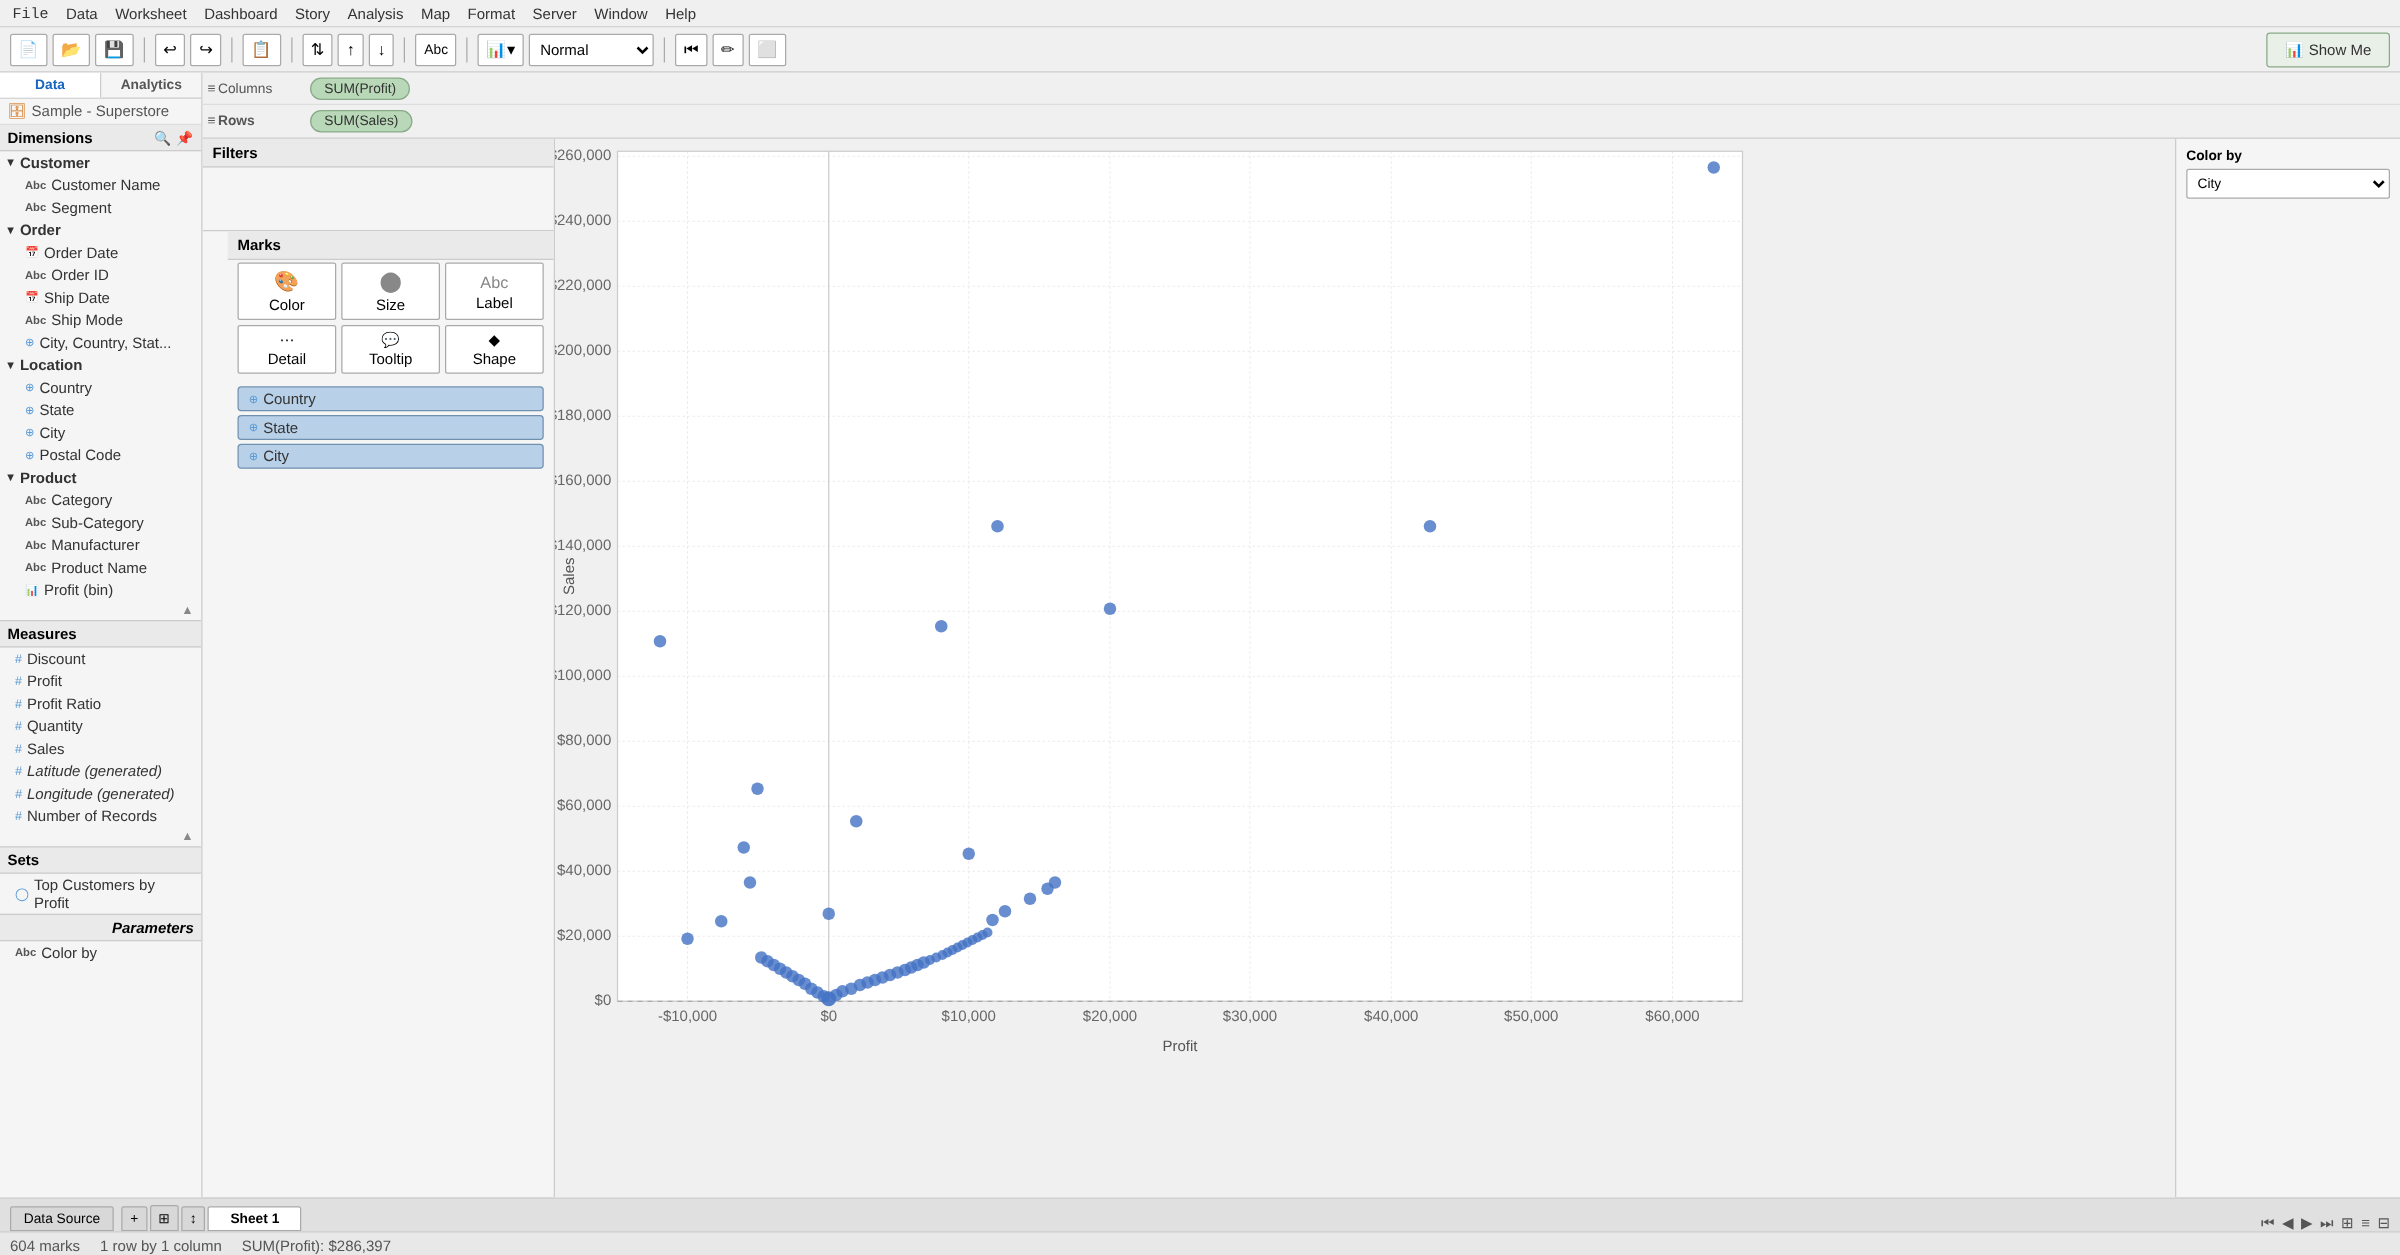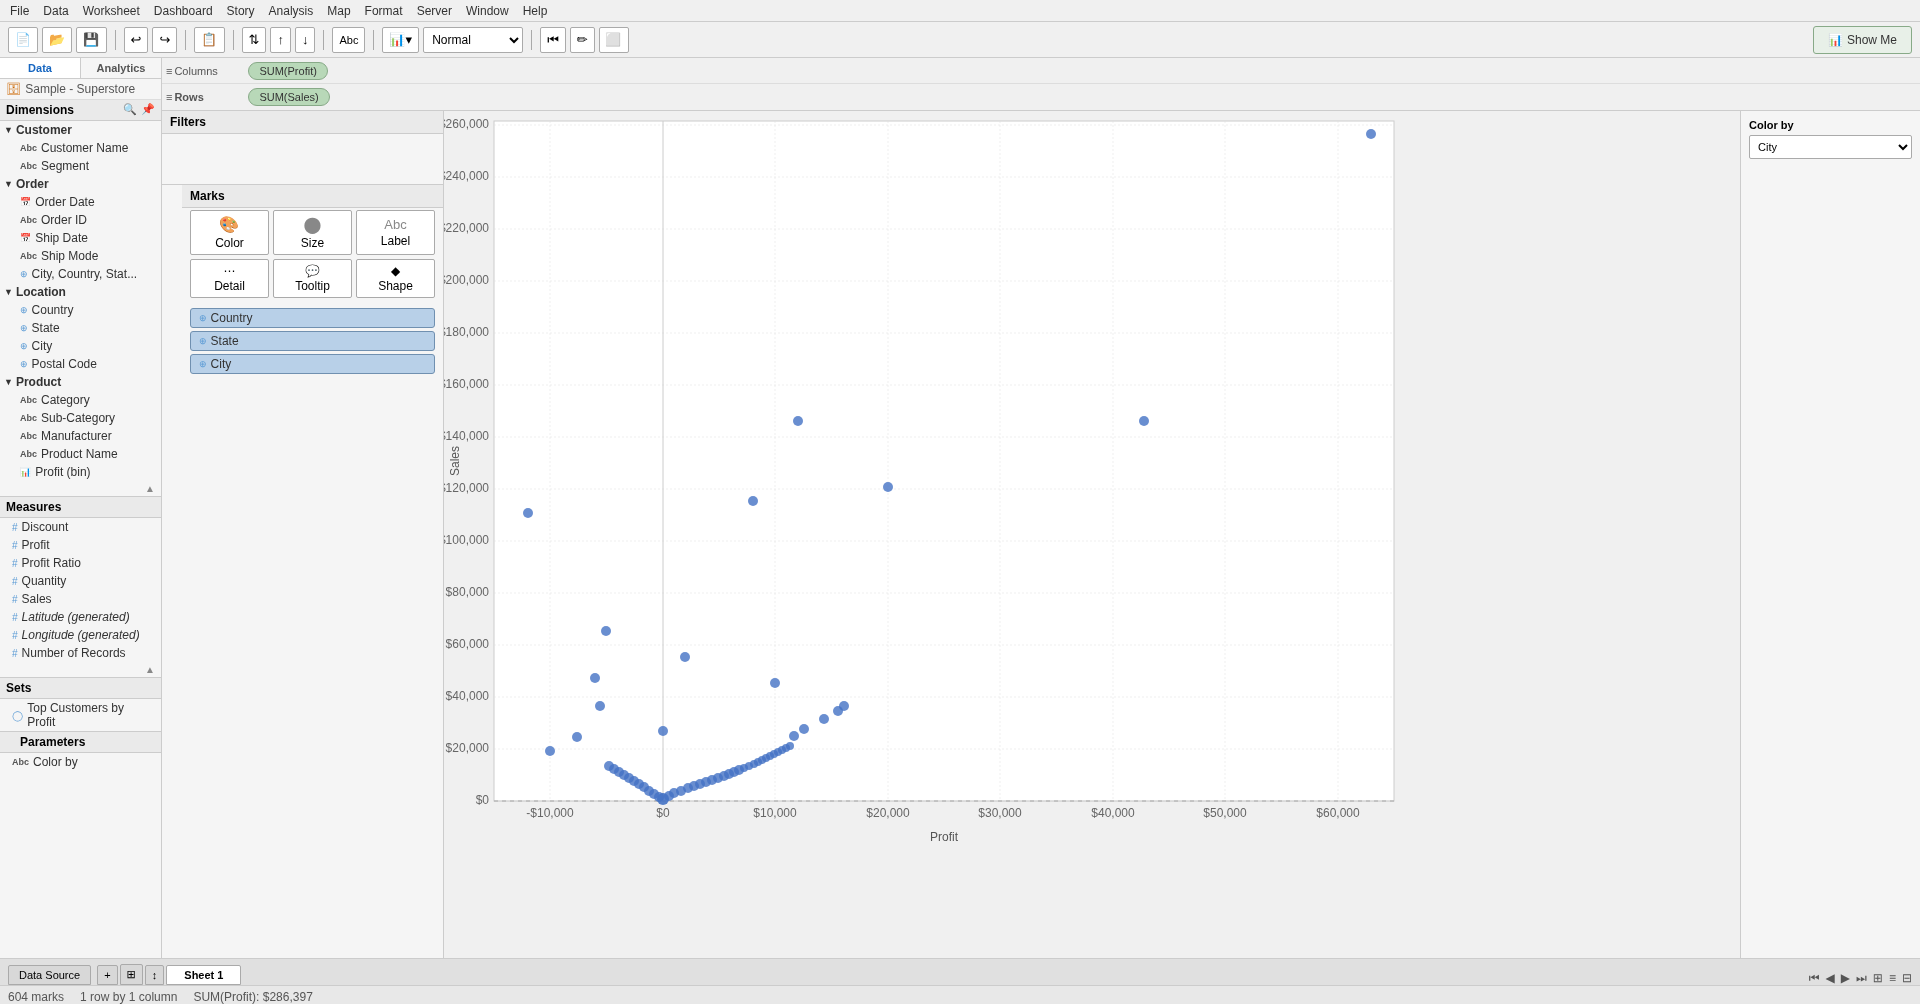--- a/index.html
+++ b/index.html
@@ -2,21 +2,21 @@
 <html><head>
   <meta charset="utf-8">
   <style>
     * { box-sizing: border-box; margin: 0; padding: 0; font-family: 'Segoe UI', Tahoma, Geneva, Verdana, sans-serif; font-size: 12px; }
     body { background: #e8e8e8; overflow: hidden; width: 1920px; height: 1004px; }
   </style>
 </head>
 <body>
 
 <div style="display:flex; align-items:center; background:#f0f0f0; border-bottom:1px solid #ccc; height:22px; padding:0 4px; gap:2px;">
-  <span style="font-size:12px; color:#333; cursor:pointer; padding:2px 6px;">File</span>
+  <span style="font-size:12px; color:#333; cursor:pointer; padding:2px 6px;font-family:Liberation Mono, monospace;">File</span>
   <span style="font-size:12px; color:#333; cursor:pointer; padding:2px 6px;">Data</span>
   <span style="font-size:12px; color:#333; cursor:pointer; padding:2px 6px;">Worksheet</span>
   <span style="font-size:12px; color:#333; cursor:pointer; padding:2px 6px;">Dashboard</span>
   <span style="font-size:12px; color:#333; cursor:pointer; padding:2px 6px;">Story</span>
   <span style="font-size:12px; color:#333; cursor:pointer; padding:2px 6px;">Analysis</span>
   <span style="font-size:12px; color:#333; cursor:pointer; padding:2px 6px;">Map</span>
   <span style="font-size:12px; color:#333; cursor:pointer; padding:2px 6px;">Format</span>
   <span style="font-size:12px; color:#333; cursor:pointer; padding:2px 6px;">Server</span>
   <span style="font-size:12px; color:#333; cursor:pointer; padding:2px 6px;">Window</span>
   <span style="font-size:12px; color:#333; cursor:pointer; padding:2px 6px;">Help</span>
@@ -63,21 +63,21 @@
     <div style="display:flex; border-bottom:1px solid #ccc; flex-shrink:0;">
       <div style="flex:1; text-align:center; padding:4px 2px; cursor:pointer; font-size:11px; font-weight:bold; border-right:1px solid #ccc; background:#fff; color:#1565c0;">Data</div>
       <div style="flex:1; text-align:center; padding:4px 2px; cursor:pointer; font-size:11px; font-weight:bold; color:#555;">Analytics</div>
     </div>
 
     <div style="font-size:11px; color:#555; padding:3px 6px; border-bottom:1px solid #ddd; display:flex; align-items:center; gap:4px; flex-shrink:0;">
       <span style="color:#cc6600;">🗄</span>
       <span>Sample - Superstore</span>
     </div>
 
-    <div style="display:flex; align-items:flex-start; justify-content:space-between; padding:3px 6px; background:#eaeaea; border-bottom:1px solid #ccc; font-weight:bold; font-size:11px; cursor:pointer; flex-shrink:0;">
+    <div style="display:flex; align-items:flex-end; justify-content:space-between; padding:3px 6px; background:#eaeaea; border-bottom:1px solid #ccc; font-weight:bold; font-size:11px; cursor:pointer; flex-shrink:0;">
       <span>Dimensions</span>
       <span style="display:flex; gap:4px;">
         <span style="font-size:11px; cursor:pointer;">🔍</span>
         <span style="font-size:11px; cursor:pointer;">📌</span>
       </span>
     </div>
 
     <div style="overflow-y:auto; flex:1; font-size:11px;">
 
       <div style="display:flex; align-items:center; gap:3px; padding:2px 4px; cursor:pointer; font-weight:bold; color:#333;">
@@ -203,21 +203,21 @@
       <div style="text-align:right; padding:2px 6px; font-size:10px; color:#888; cursor:pointer;">▲</div>
 
       <div style="display:flex; align-items:center; justify-content:space-between; padding:3px 6px; background:#eaeaea; border-top:1px solid #ccc; border-bottom:1px solid #ccc; font-weight:bold; font-size:11px; cursor:pointer;">
         <span>Sets</span>
       </div>
       <div style="display:flex; align-items:center; gap:4px; padding:2px 8px 2px 12px; cursor:pointer; color:#333;">
         <span style="font-size:10px; color:#5b9bd5;">◯</span>
         <span>Top Customers by Profit</span>
       </div>
 
-      <div style="display:flex; align-items:center; justify-content:flex-start; padding:3px 20px; background:#eaeaea; border-top:1px solid #ccc; border-bottom:1px solid #ccc; font-weight:bold; font-size:11px; cursor:pointer;">
+      <div style="display:flex; align-items:center; justify-content:flex-end; padding:3px 6px; background:#eaeaea; border-top:1px solid #ccc; border-bottom:1px solid #ccc; font-weight:bold; font-size:11px; cursor:pointer;font-style:italic;">
         <span>Parameters</span>
       </div>
       <div style="display:flex; align-items:center; gap:4px; padding:2px 8px 2px 12px; cursor:pointer; color:#333;">
         <span style="font-size:9px; font-weight:bold; color:#555;">Abc</span>
         <span>Color by</span>
       </div>
     </div>
   </div>
 
   <div style="display:flex; flex-direction:column; flex:1; min-width:0; overflow:hidden;">

